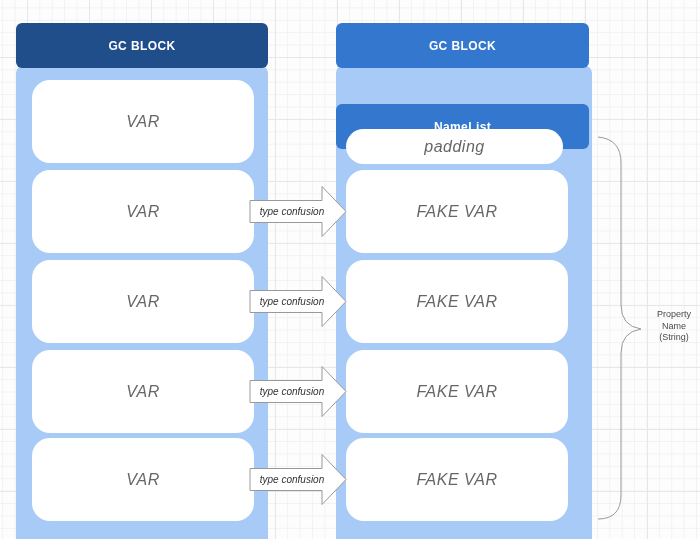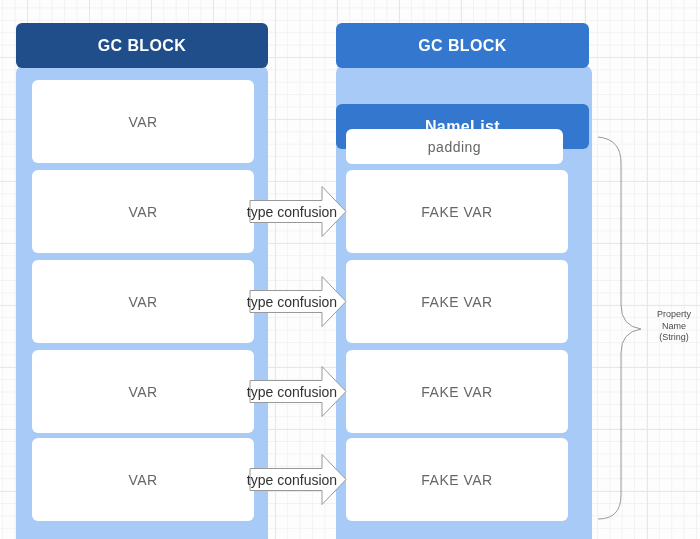--- a/index.html
+++ b/index.html
@@ -29,54 +29,56 @@
     background: #a7cbf6;
     border-radius: 7px;
   }
   .block-header {
     position: absolute;
     border-radius: 6px;
     display: flex;
     align-items: center;
     justify-content: center;
     color: #ffffff;
-    font-size: 16px;
+    font-size: 12px;
     font-weight: bold;
     letter-spacing: 0.4px;
   }
   .header-dark { background: #1f4e8a; }
   .header-mid  { background: #3377cf; }
   .slot {
     position: absolute;
     background: #ffffff;
-    border-radius: 6px;
+    border-radius: 18px;
     display: flex;
     align-items: center;
     justify-content: center;
     color: #666666;
-    font-size: 14px;
+    font-size: 16px;
+    font-style: italic;
     letter-spacing: 0.5px;
   }
   .svg-overlay {
     position: absolute;
     left: 0; top: 0;
     width: 700px;
     height: 539px;
     pointer-events: none;
   }
   .arrow-label {
     position: absolute;
     width: 84px;
     height: 12px;
     display: flex;
     align-items: center;
     justify-content: center;
-    font-size: 14px;
+    font-size: 10px;
     color: #333333;
     white-space: nowrap;
+    font-style: italic;
   }
   .brace-label {
     position: absolute;
     left: 646px;
     top: 309px;
     width: 56px;
     text-align: center;
     font-size: 9px;
     line-height: 11.5px;
     color: #4a4a4a;

